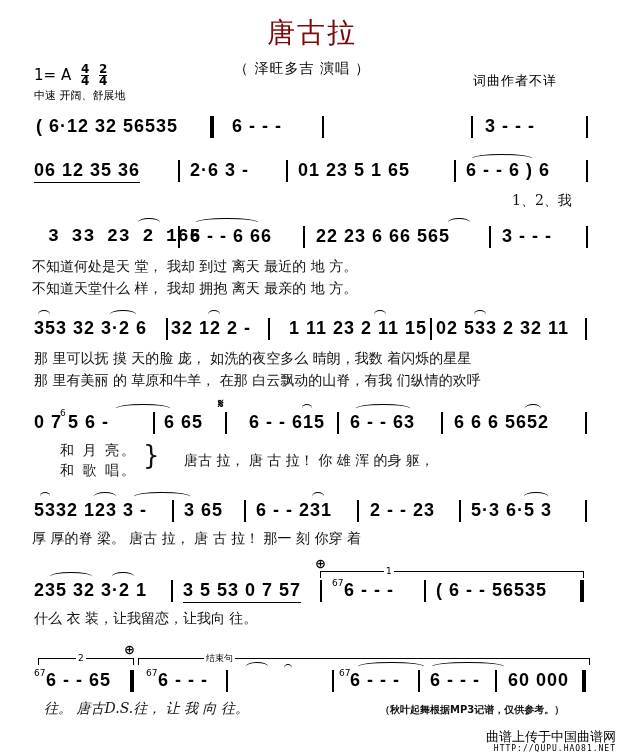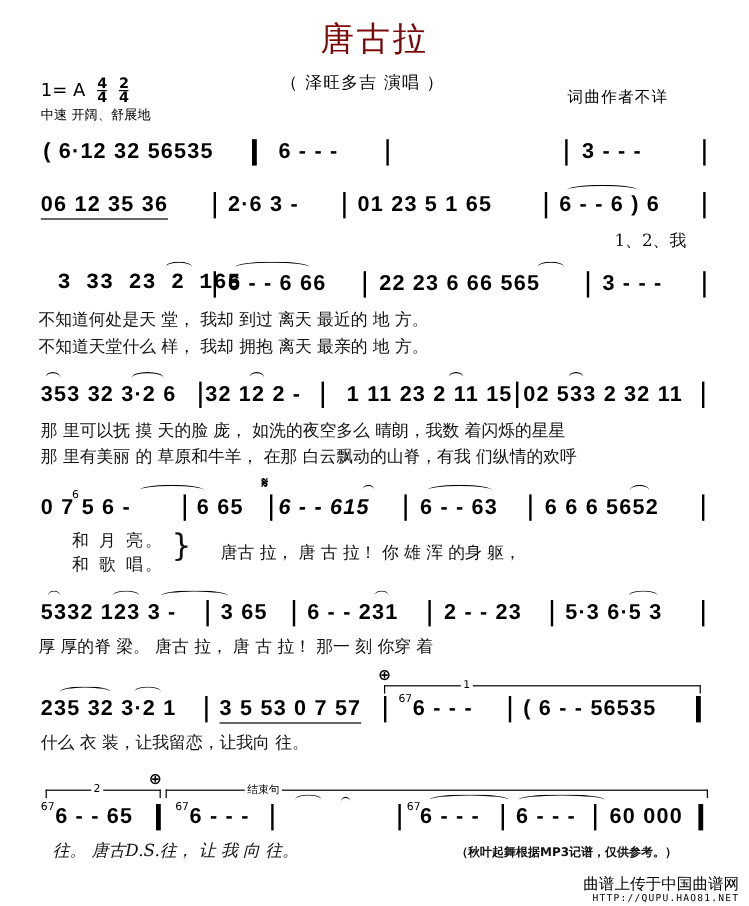--- a/index.html
+++ b/index.html
@@ -99,21 +99,21 @@
 
 <div class="sym" style="left:218px;top:396px;">𝄋</div>
 <div class="row" style="top:412px;">
   <div class="small" style="left:60px;top:-4px;">6</div>
   <div class="arc" style="left:116px;top:-8px;width:54px;"></div>
   <div class="notes" style="left:34px;">0 7 5 6 -</div>
   <div class="bar" style="left:153px;"></div>
   <div class="notes" style="left:164px;">6 65</div>
   <div class="bar" style="left:225px;"></div>
   <div class="arc" style="left:302px;top:-8px;width:10px;"></div>
-  <div class="notes" style="left:232px;font-style:italic;">6 - - 615</div>
+  <div class="notes" style="left:249px;">6 - - 615</div>
   <div class="bar" style="left:337px;"></div>
   <div class="arc" style="left:356px;top:-8px;width:54px;"></div>
   <div class="notes" style="left:350px;text-align:right;">6 - - 63</div>
   <div class="bar" style="left:441px;"></div>
   <div class="arc" style="left:525px;top:-8px;width:16px;"></div>
   <div class="notes" style="left:454px;">6 6 6 5652</div>
   <div class="bar" style="left:585px;"></div>
 </div>
 <div class="lyric" style="left:60px;top:442px;letter-spacing:2px;">和 月 亮。</div>
 <div class="lyric" style="left:60px;top:462px;letter-spacing:2px;">和 歌 唱。</div>

